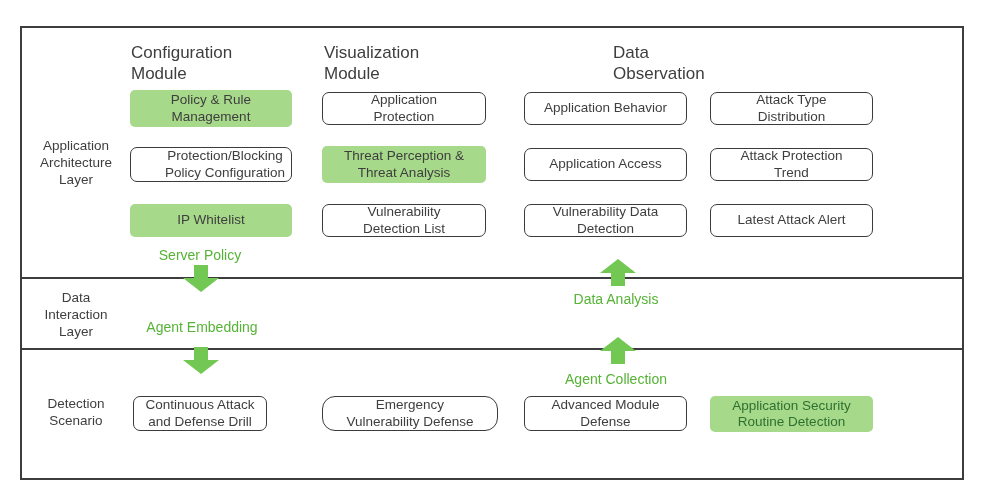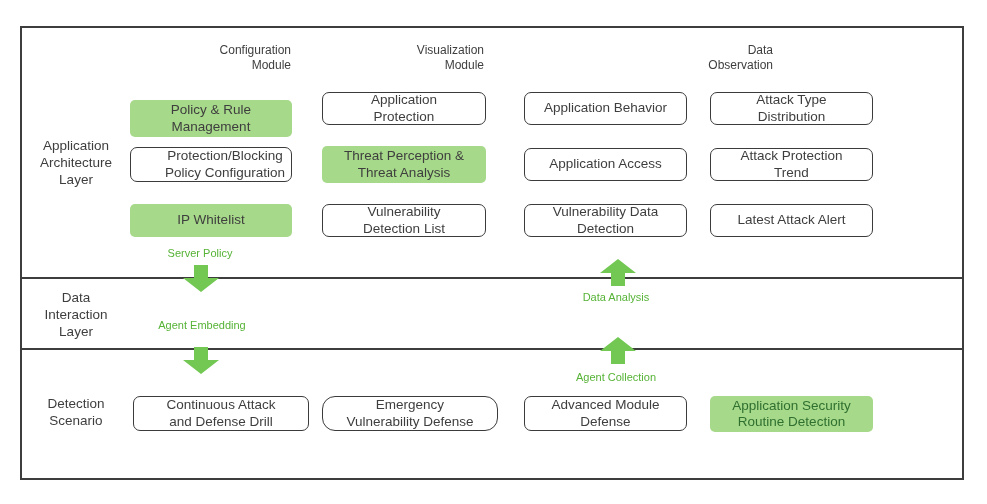--- a/index.html
+++ b/index.html
@@ -20,37 +20,37 @@
   .stage{position:absolute;left:0;top:0;width:987px;height:504px;}
   .frame{
     position:absolute;left:20px;top:26px;width:944px;height:454px;
     border:2px solid var(--outer-border);background:transparent;
   }
   .divider{
     position:absolute;left:20px;width:944px;height:0;
     border-top:2px solid var(--outer-border);
   }
   .hdr{
-    position:absolute;text-align:right;white-space:pre-line;
-    font-size:12px;line-height:1.22;color:var(--text);
+    position:absolute;text-align:left;white-space:pre-line;
+    font-size:17px;line-height:1.22;color:var(--text);
   }
   .layer-label{
     position:absolute;text-align:center;white-space:pre-line;
     font-size:13.5px;line-height:1.25;color:var(--text);
   }
   .box{
     position:absolute;display:flex;align-items:center;justify-content:center;
     text-align:center;white-space:pre-line;font-size:13.5px;line-height:1.2;
     color:var(--text);padding:2px 4px;
   }
   .outline{background:#ffffff;border:1.6px solid var(--box-border);border-radius:7px;}
   .green{background:var(--green-fill);border:none;border-radius:5px;}
   .dark-green-text{color:var(--dark-green-text);}
   .flow-label{
-    position:absolute;text-align:center;font-size:11px;
+    position:absolute;text-align:center;font-size:14px;
     color:var(--green-text);white-space:nowrap;
   }
   .arrow{position:absolute;width:36px;height:27px;}
   .arrow svg{display:block;width:100%;height:100%;}
   .arrow polygon{fill:var(--arrow-green);}
 </style>
 </head>
 <body>
 
 <div class="stage">
@@ -68,21 +68,21 @@
 
   <div class="layer-label" style="left:21px;top:138px;width:110px;">Application
 Architecture
 Layer</div>
   <div class="layer-label" style="left:21px;top:290px;width:110px;">Data
 Interaction
 Layer</div>
   <div class="layer-label" style="left:21px;top:396px;width:110px;">Detection
 Scenario</div>
 
-  <div class="box green" style="left:130px;top:90px;width:162px;height:37px;margin-top:10px;">Policy &amp; Rule
+  <div class="box green" style="left:130px;top:90px;width:162px;height:37px;">Policy &amp; Rule
 Management</div>
   <div class="box outline" style="left:130px;top:147px;width:162px;height:35px;padding-left:32px;">Protection/Blocking
 Policy Configuration</div>
   <div class="box green" style="left:130px;top:204px;width:162px;height:33px;text-align:center;">IP Whitelist</div>
 
   <div class="box outline" style="left:322px;top:92px;width:164px;height:33px;">Application
 Protection</div>
   <div class="box green" style="left:322px;top:146px;width:164px;height:37px;">Threat Perception &amp;
 Threat Analysis</div>
   <div class="box outline" style="left:322px;top:204px;width:164px;height:33px;">Vulnerability
@@ -120,21 +120,21 @@
   </div>
   <div class="flow-label" style="left:536px;top:291px;width:160px;">Data Analysis</div>
 
   <div class="arrow" style="left:600px;top:337px;">
     <svg viewBox="0 0 36 27">
         <polygon points="11,27 25,27 25,14 36,14 18,0 0,14 11,14"></polygon>
       </svg>
   </div>
   <div class="flow-label" style="left:536px;top:371px;width:160px;">Agent Collection</div>
 
-  <div class="box outline" style="left:133px;top:396px;width:176px;height:35px;text-align:center;">Continuous Attack
+  <div class="box outline" style="left:133px;top:396px;width:134px;height:35px;text-align:center;">Continuous Attack
 and Defense Drill</div>
   <div class="box outline" style="left:322px;top:396px;width:176px;height:35px;border-radius:13px;">Emergency
 Vulnerability Defense</div>
   <div class="box outline" style="left:524px;top:396px;width:163px;height:35px;">Advanced Module
 Defense</div>
   <div class="box green dark-green-text" style="left:710px;top:396px;width:163px;height:36px;">Application Security
 Routine Detection</div>
 
 </div>
 

